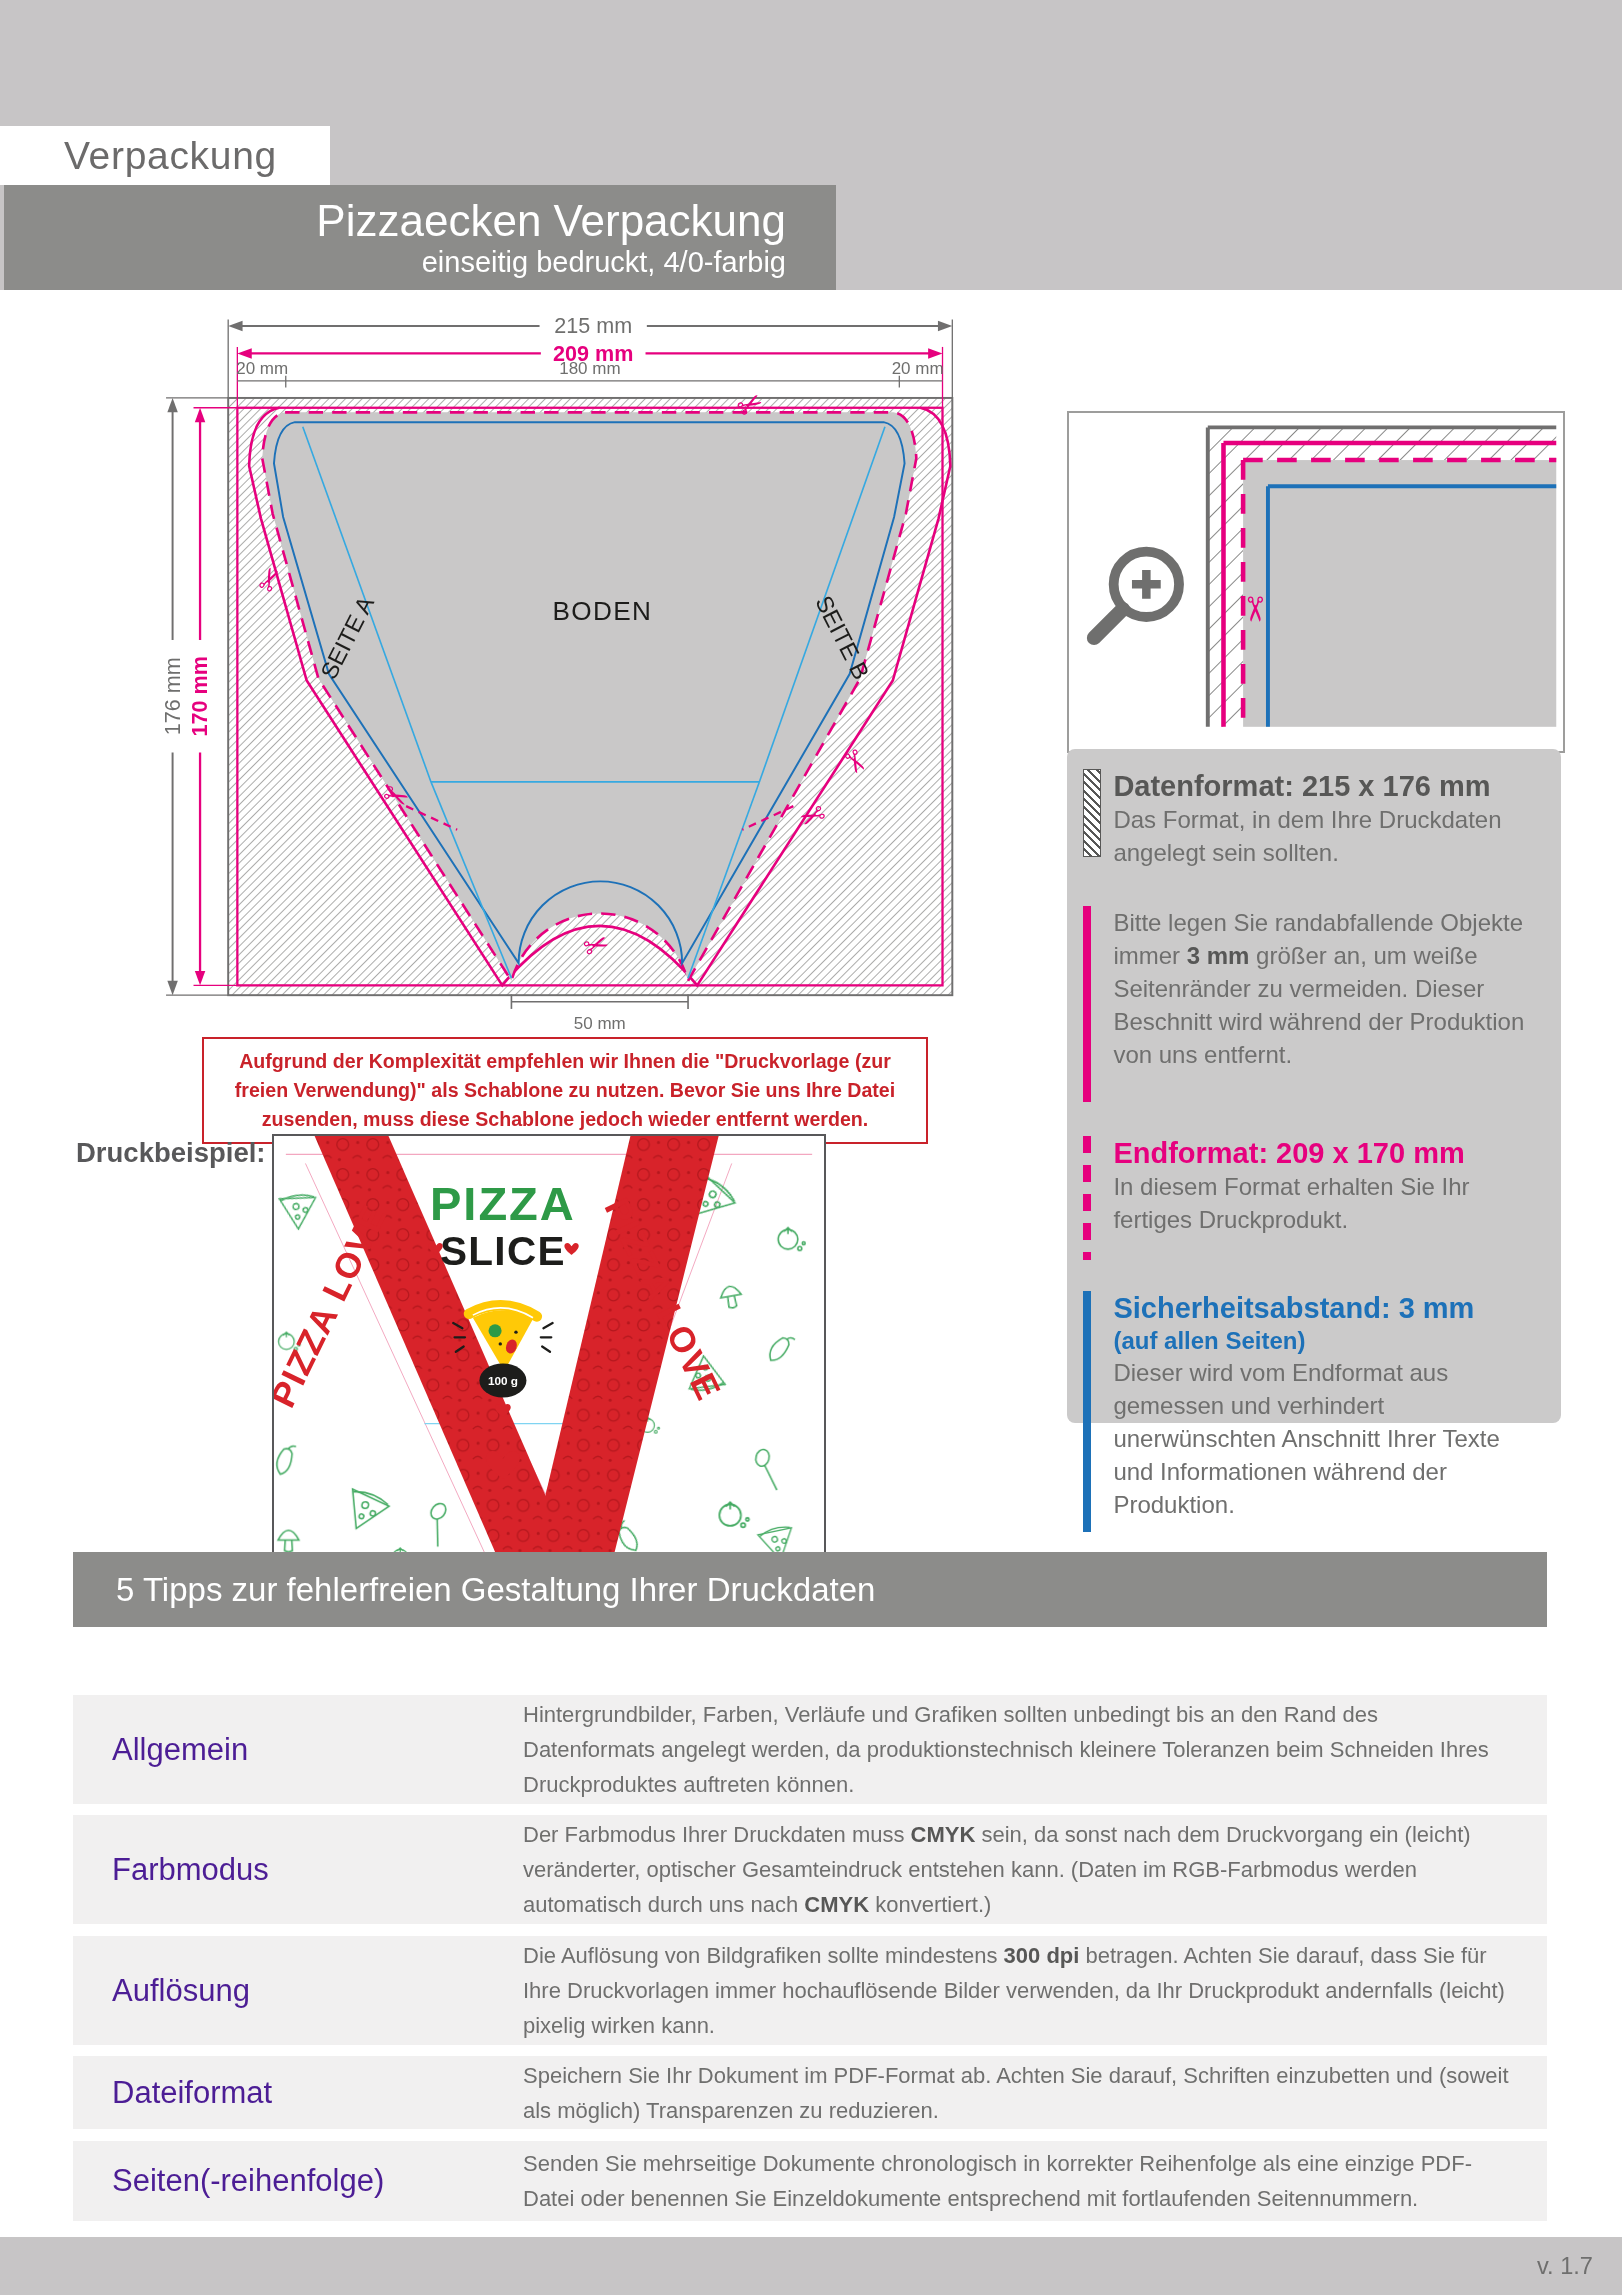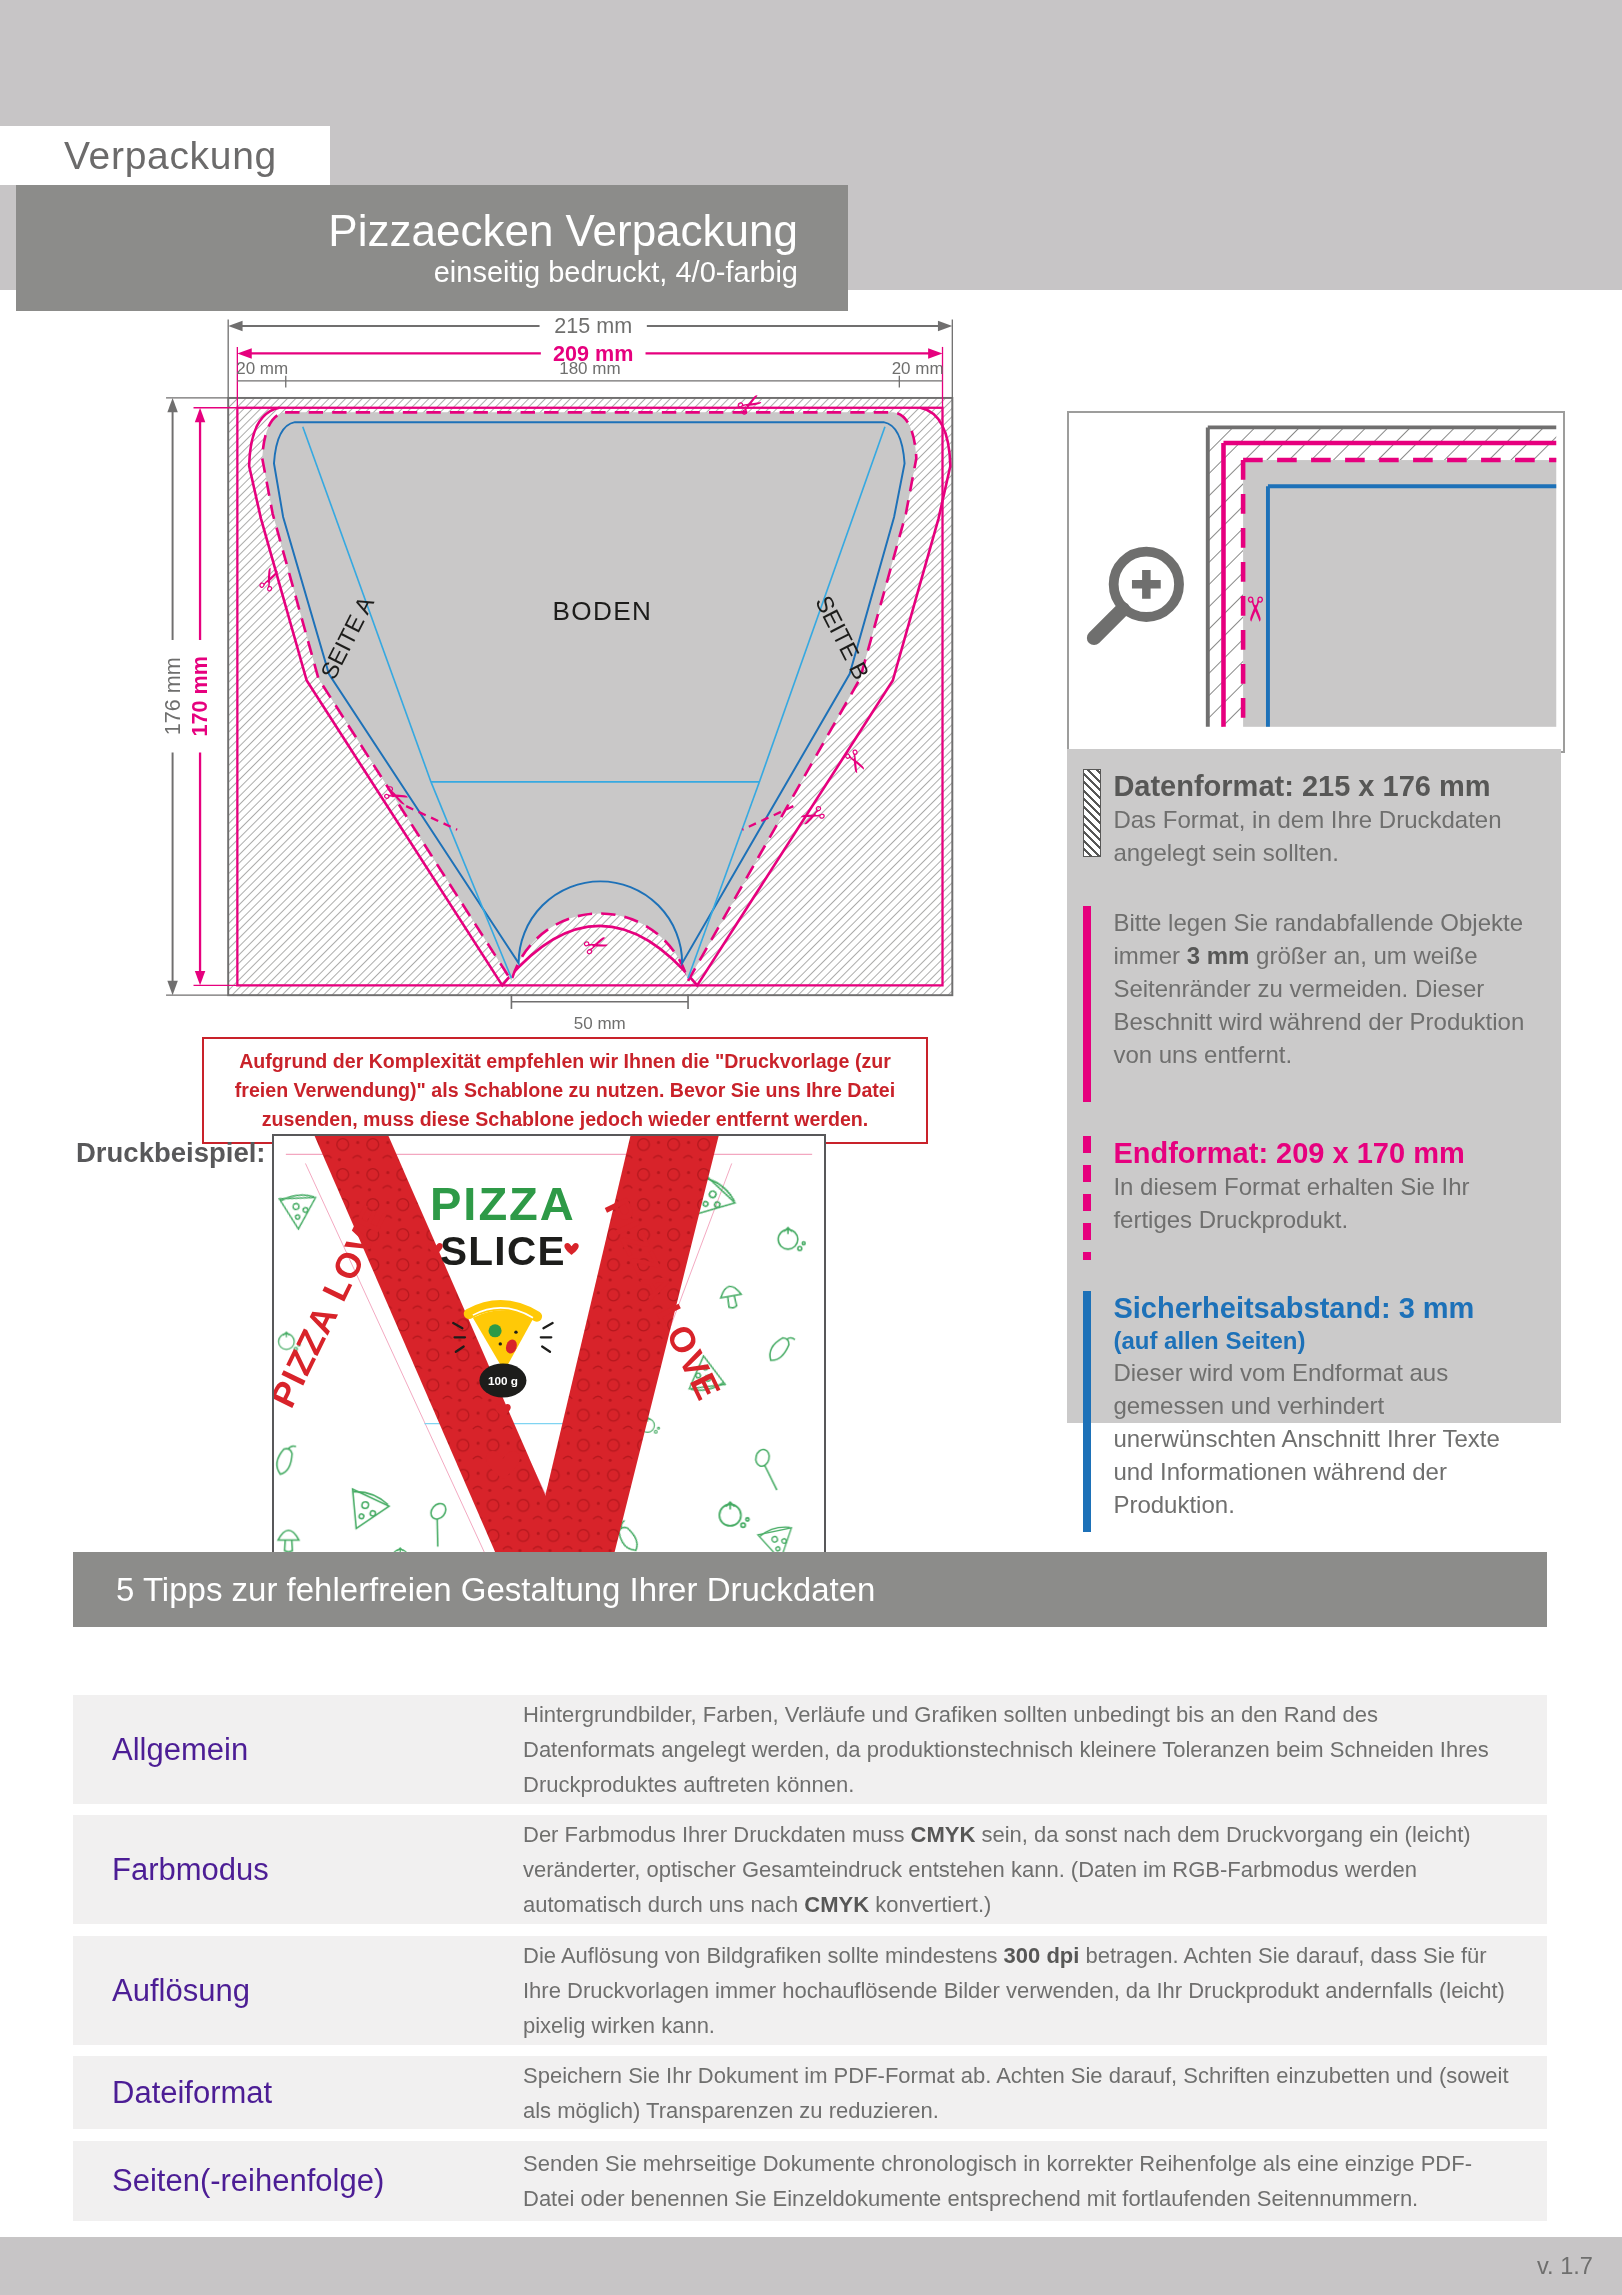--- a/index.html
+++ b/index.html
@@ -5,40 +5,40 @@
   html,body{margin:0;padding:0;background:#fff;}
   .page{position:relative;width:1623px;height:2295px;background:#ffffff;overflow:hidden;
         font-family:"Liberation Sans",sans-serif;color:#6f6f6e;}
   .abs{position:absolute;}
 
   
   .top-bg{left:0;top:0;width:1623px;height:290px;background:#c7c5c6;}
   .datenblatt-box{left:0;top:126px;width:330px;height:59px;background:#ffffff;
                   display:flex;align-items:center;}
   .datenblatt-box span{padding-left:64px;font-size:39px;color:#6c6b6b;letter-spacing:0.7px;}
-  .title-bar{left:16px;top:185px;width:832px;height:126px;background:#8c8c8a;color:#fff;
+  .title-bar{left:4px;top:185px;width:832px;height:105px;background:#8c8c8a;color:#fff;
              display:flex;flex-direction:column;justify-content:center;align-items:flex-end;
              padding-right:0;}
   .title-bar .t1{font-size:44px;line-height:48px;margin-right:50px;}
   .title-bar .t2{font-size:29px;line-height:34px;margin-right:50px;}
 
   
   .warning{left:202px;top:1037px;width:678px;height:87px;border:2.6px solid #c9222a;
            color:#c9222a;display:flex;align-items:center;justify-content:center;text-align:center;
            font-size:19.6px;line-height:29px;font-weight:700;padding:8px 22px;background:#fff;}
 
   .druckbeispiel{left:76px;top:1137px;font-size:27.5px;font-weight:600;color:#58585a;}
 
   
   .example-box{left:272px;top:1134px;width:550px;height:457px;border:2px solid #58585a;background:#fff;}
 
   
   .zoom-box{left:1067px;top:411px;width:494px;height:338px;border:2px solid #9d9d9c;background:#fff;}
   .info-panel{left:1067px;top:749px;width:494px;height:674px;background:#cbcaca;box-sizing:border-box;
-              padding:19.6px 18.3px 0 16.4px;}
+              padding:19.6px 18.3px 0 16.4px;border-radius:8px;}
   .block{display:flex;}
   .block .icon-col{flex:0 0 30px;}
   .block .txt{flex:1;}
   .i-hatch{width:15.7px;height:86px;border:1.3px solid #575756;background:#fff;
            background-image:repeating-linear-gradient(45deg,transparent 0 3.9px,#575756 3.9px 5.9px);}
   .i-solid-m{width:7.2px;height:196px;background:#e6007e;}
   .i-dash-m{width:7.2px;height:124px;background:repeating-linear-gradient(to bottom,#e6007e 0 17px,transparent 17px 29px);}
   .i-solid-b{width:7.2px;height:241px;background:#1d71b8;}
   .blk-title{font-size:29px;font-weight:700;line-height:34px;}
   .t-dark{color:#575756;}.t-magenta{color:#e6007e;}.t-blue{color:#1d71b8;}

